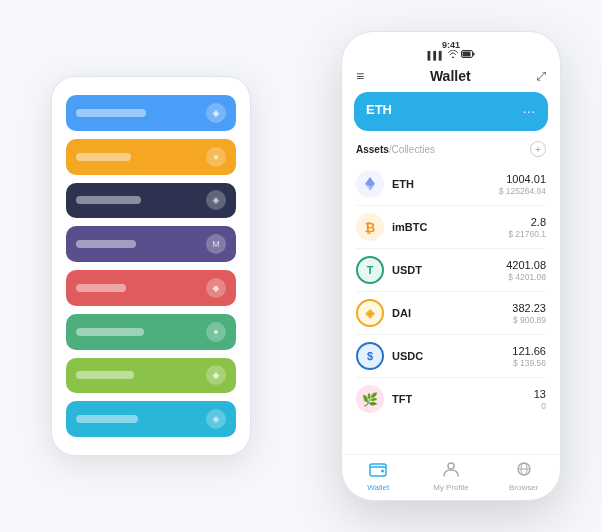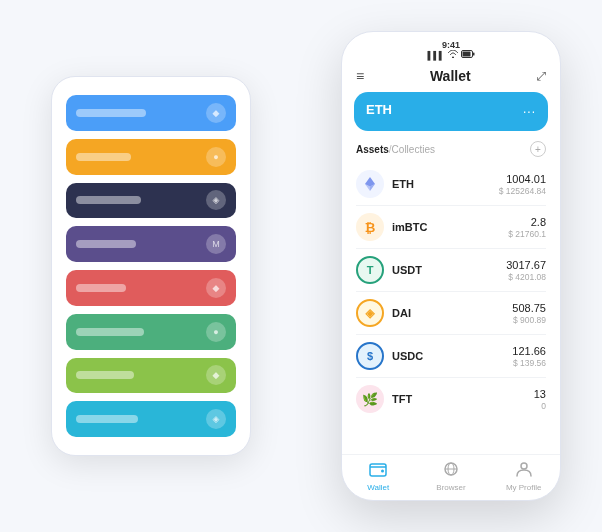--- a/index.html
+++ b/index.html
@@ -410,32 +410,32 @@
           <div class="asset-usd">$ 21760.1</div>
         </div>
       </div>
 
       <div class="asset-item">
         <div class="asset-left">
           <div class="asset-icon usdt-icon" style="font-size:11px;color:#26a17b;font-weight:800;border:2px solid #26a17b;border-radius:50%;">T</div>
           <span class="asset-name">USDT</span>
         </div>
         <div class="asset-right">
-          <div class="asset-amount">3017.67</div>
+          <div class="asset-amount">4201.08</div>
           <div class="asset-usd">$ 4201.08</div>
         </div>
       </div>
 
       <div class="asset-item">
         <div class="asset-left">
           <div class="asset-icon dai-icon" style="font-size:12px;color:#f5a623;font-weight:800;border:2px solid #f5a623;border-radius:50%;">◈</div>
           <span class="asset-name">DAI</span>
         </div>
         <div class="asset-right">
-          <div class="asset-amount">508.75</div>
+          <div class="asset-amount">382.23</div>
           <div class="asset-usd">$ 900.89</div>
         </div>
       </div>
 
       <div class="asset-item">
         <div class="asset-left">
           <div class="asset-icon usdc-icon" style="font-size:11px;color:#2775ca;font-weight:800;border:2px solid #2775ca;border-radius:50%;">$</div>
           <span class="asset-name">USDC</span>
         </div>
         <div class="asset-right">
@@ -467,34 +467,34 @@
               <circle cx="13.5" cy="10" r="1.5" fill="#29aee8"></circle>
             </svg>
         </span>
         <span class="nav-label active">Wallet</span>
       </div>
 
 
       <div class="nav-item">
         <span class="nav-icon">
           <svg width="18" height="16" viewBox="0 0 18 16">
+              <circle cx="9" cy="5" r="3" stroke="#aaa" stroke-width="1.5" fill="none"></circle>
+              <path d="M2 15c0-4 3-6 7-6s7 2 7 6" stroke="#aaa" stroke-width="1.5" fill="none" stroke-linecap="round"></path>
+            </svg>
+        </span>
+        <span class="nav-label">My Profile</span>
+      </div>
+
+      <div class="nav-item">
+        <span class="nav-icon">
+          <svg width="18" height="16" viewBox="0 0 18 16">
               <circle cx="9" cy="8" r="6" stroke="#aaa" stroke-width="1.5" fill="none"></circle>
               <ellipse cx="9" cy="8" rx="3" ry="6" stroke="#aaa" stroke-width="1" fill="none"></ellipse>
               <line x1="3" y1="8" x2="15" y2="8" stroke="#aaa" stroke-width="1"></line>
             </svg>
         </span>
         <span class="nav-label">Browser</span>
       </div>
 
-      <div class="nav-item">
-        <span class="nav-icon">
-          <svg width="18" height="16" viewBox="0 0 18 16">
-              <circle cx="9" cy="5" r="3" stroke="#aaa" stroke-width="1.5" fill="none"></circle>
-              <path d="M2 15c0-4 3-6 7-6s7 2 7 6" stroke="#aaa" stroke-width="1.5" fill="none" stroke-linecap="round"></path>
-            </svg>
-        </span>
-        <span class="nav-label">My Profile</span>
-      </div>
-
     </div>
   </div>
 
 </div>
 
 </body></html>

